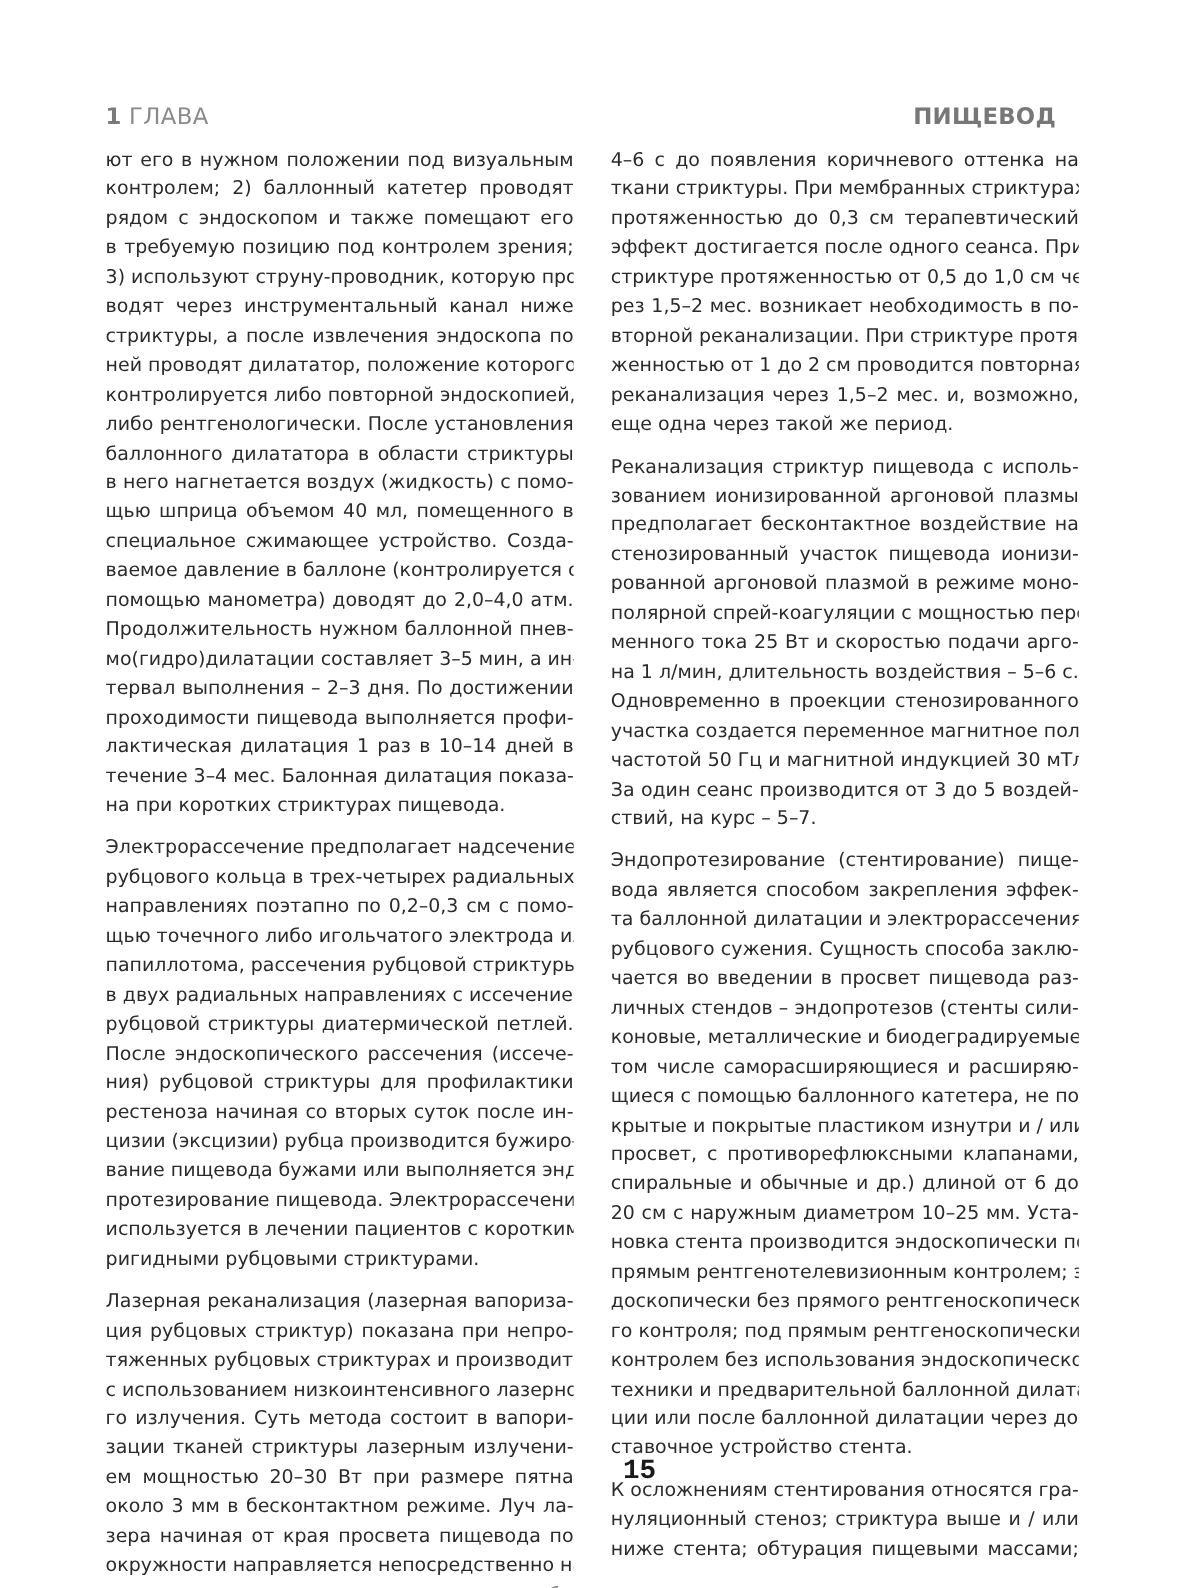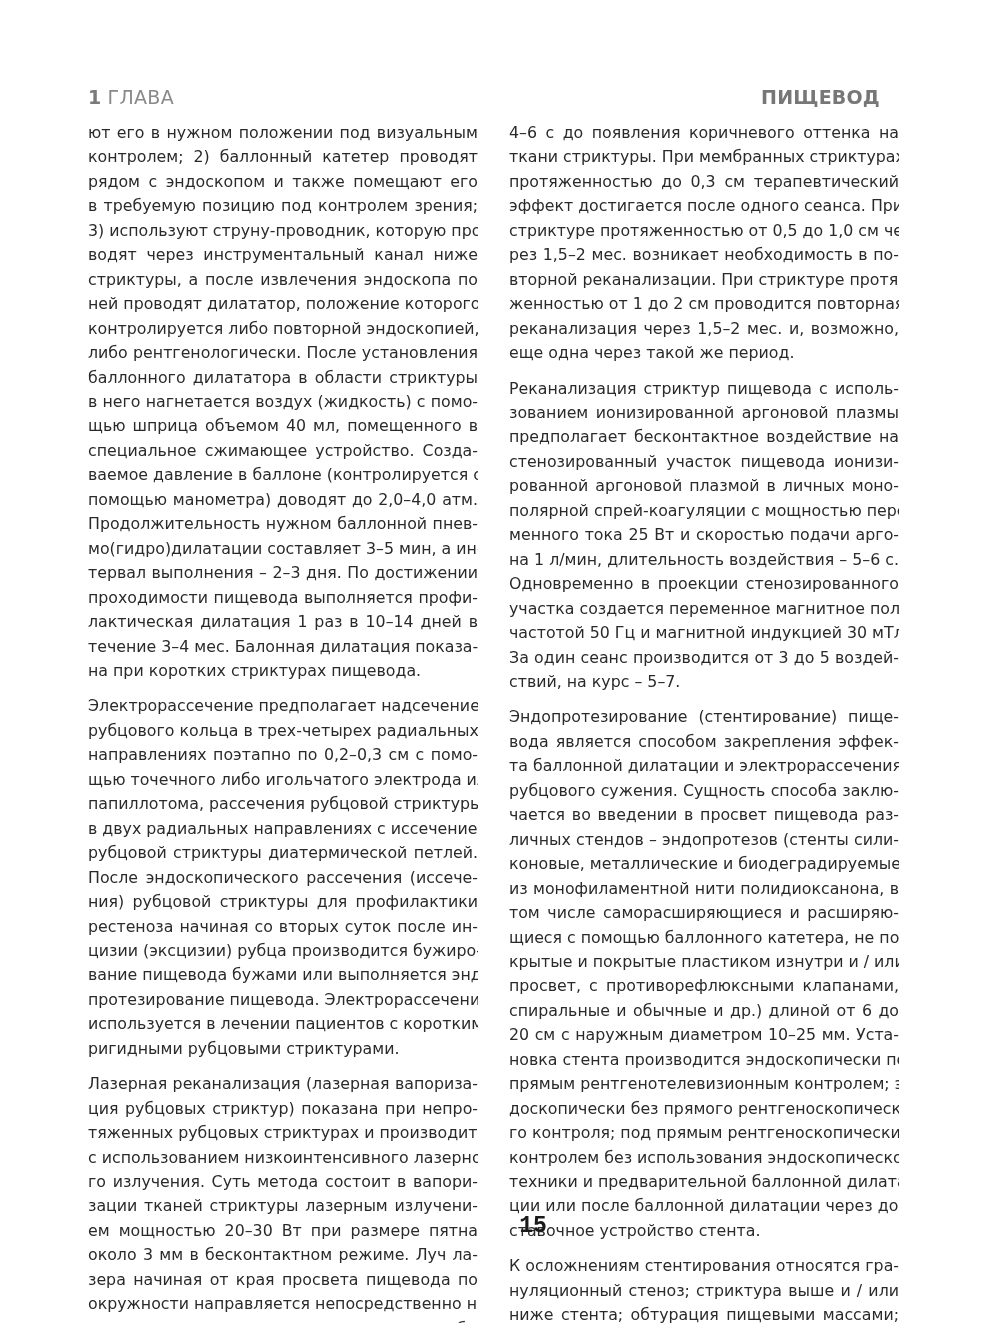--- a/index.html
+++ b/index.html
@@ -97,39 +97,38 @@
         <span class="ln">вторной реканализации. При стриктуре протя-</span>
         <span class="ln">женностью от 1 до 2 см проводится повторная</span>
         <span class="ln">реканализация через 1,5–2 мес. и, возможно,</span>
         <span class="ln last">еще одна через такой же период.</span>
       </p>
       <p>
         <span class="ln">Реканализация стриктур пищевода с исполь-</span>
         <span class="ln">зованием ионизированной аргоновой плазмы</span>
         <span class="ln">предполагает бесконтактное воздействие на</span>
         <span class="ln">стенозированный участок пищевода ионизи-</span>
-        <span class="ln">рованной аргоновой плазмой в личных моно-</span>
+        <span class="ln">рованной аргоновой плазмой в режиме моно-</span>
         <span class="ln">полярной спрей-коагуляции с мощностью пере-</span>
         <span class="ln">менного тока 25 Вт и скоростью подачи арго-</span>
         <span class="ln">на 1 л/мин, длительность воздействия – 5–6 с.</span>
         <span class="ln">Одновременно в проекции стенозированного</span>
         <span class="ln">участка создается переменное магнитное поле</span>
         <span class="ln">частотой 50 Гц и магнитной индукцией 30 мТл.</span>
         <span class="ln">За один сеанс производится от 3 до 5 воздей-</span>
         <span class="ln last">ствий, на курс – 5–7.</span>
       </p>
       <p>
         <span class="ln">Эндопротезирование (стентирование) пище-</span>
         <span class="ln">вода является способом закрепления эффек-</span>
         <span class="ln">та баллонной дилатации и электрорассечения</span>
         <span class="ln">рубцового сужения. Сущность способа заклю-</span>
         <span class="ln">чается во введении в просвет пищевода раз-</span>
         <span class="ln">личных стендов – эндопротезов (стенты сили-</span>
         <span class="ln">коновые, металлические и биодеградируемые</span>
-        <span class="ln">из монофиламентной нити полидиоксанона, в</span>
         <span class="ln">том числе саморасширяющиеся и расширяю-</span>
         <span class="ln">щиеся с помощью баллонного катетера, не по-</span>
         <span class="ln">крытые и покрытые пластиком изнутри и / или</span>
         <span class="ln">просвет, с противорефлюксными клапанами,</span>
         <span class="ln">спиральные и обычные и др.) длиной от 6 до</span>
         <span class="ln">20 см с наружным диаметром 10–25 мм. Уста-</span>
         <span class="ln">новка стента производится эндоскопически под</span>
         <span class="ln">прямым рентгенотелевизионным контролем; эн-</span>
         <span class="ln">доскопически без прямого рентгеноскопическо-</span>
         <span class="ln">го контроля; под прямым рентгеноскопическим</span>

